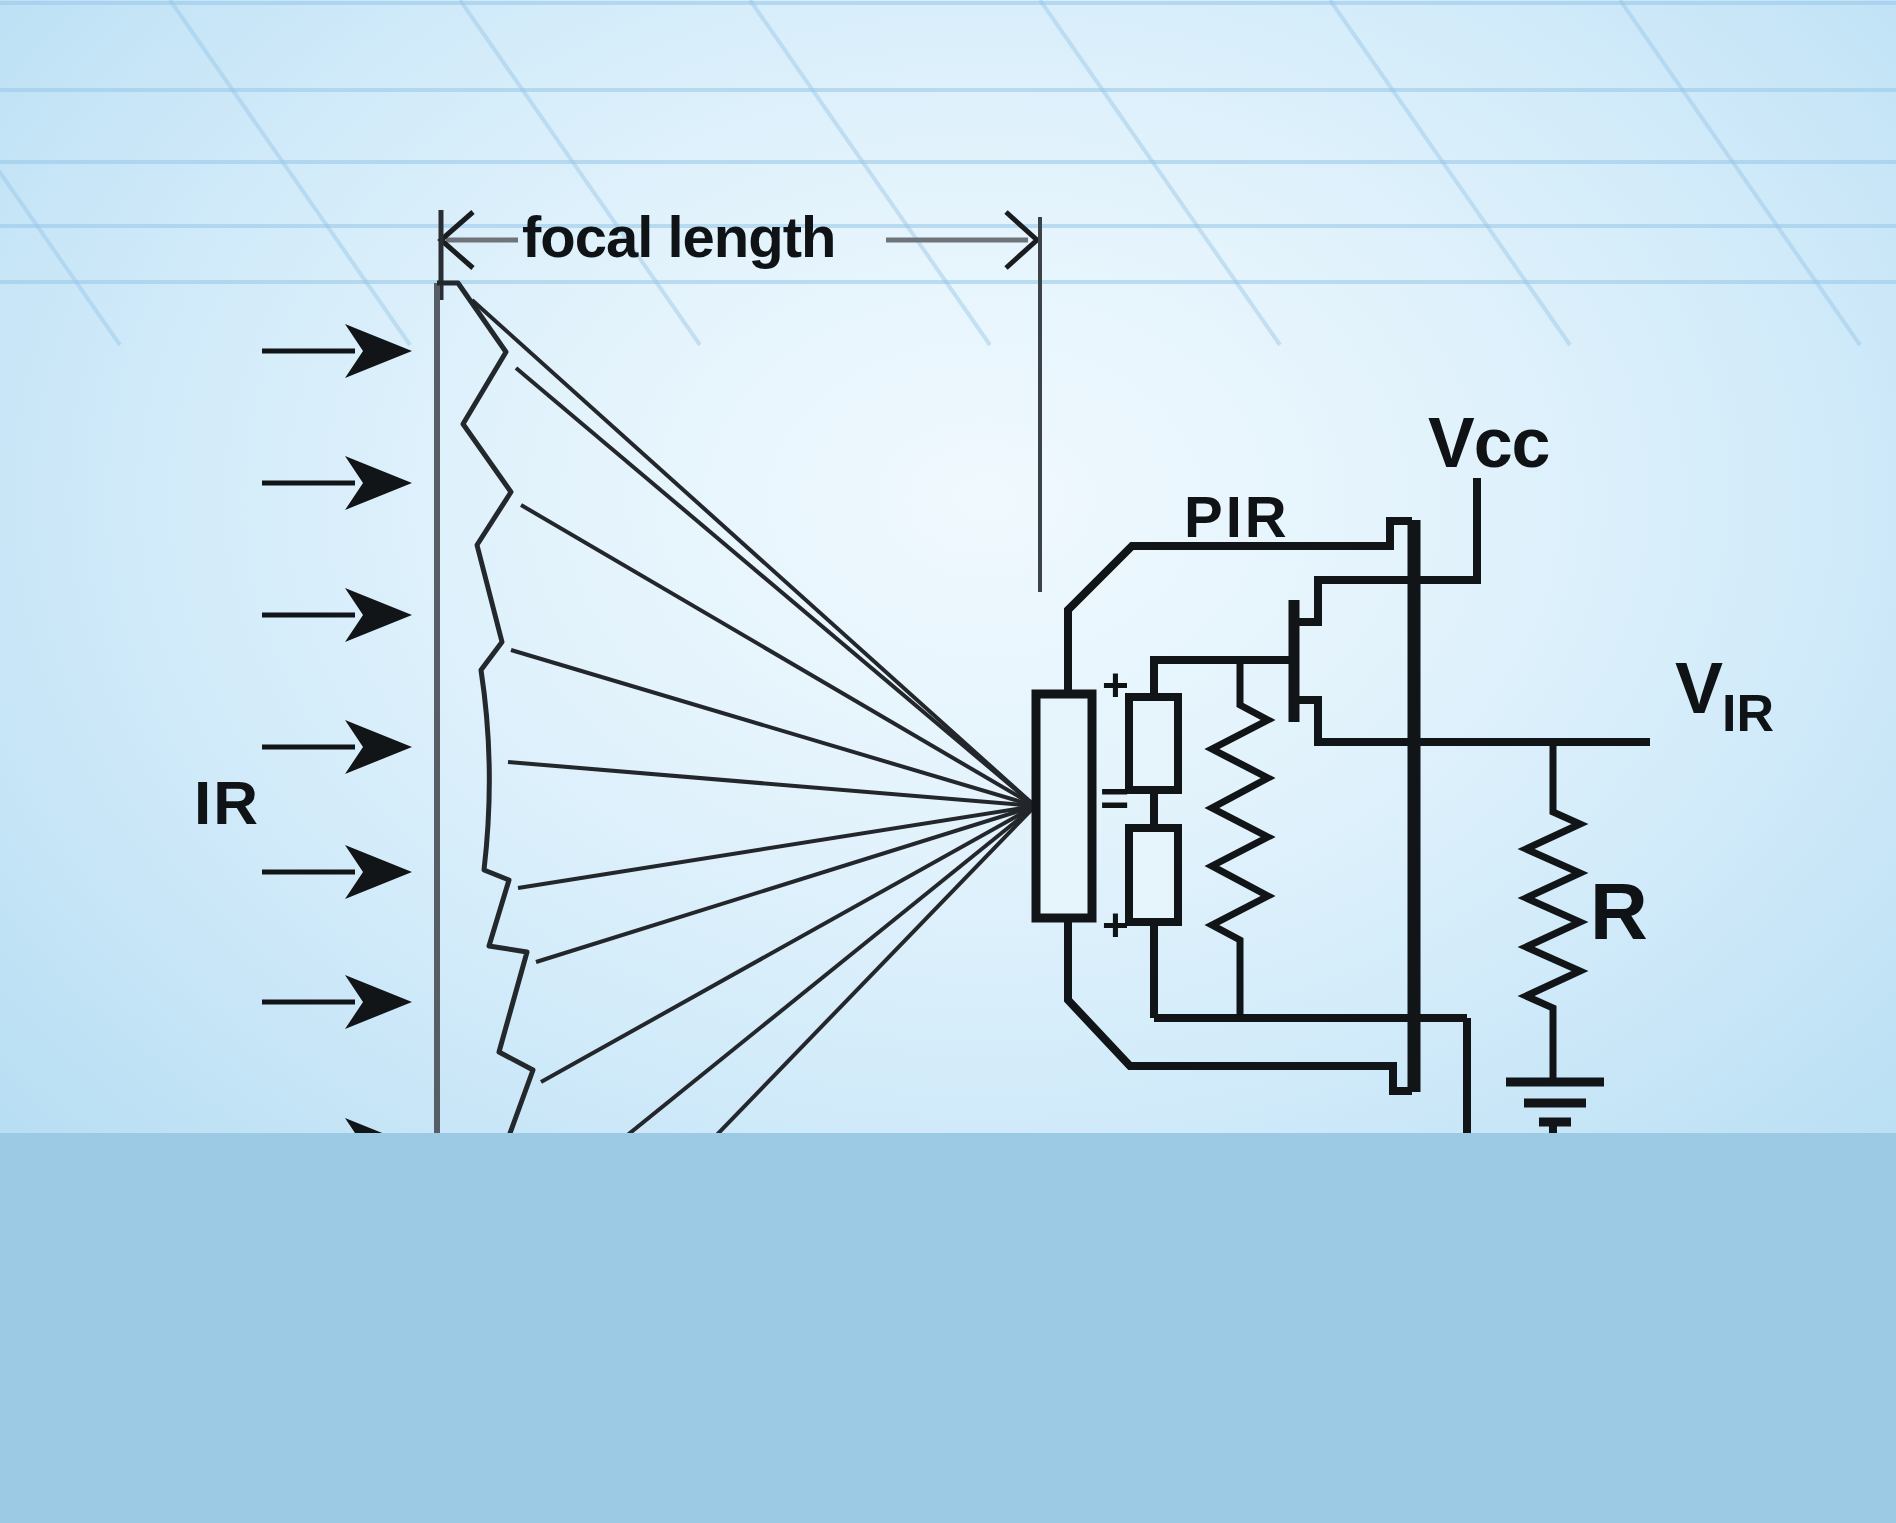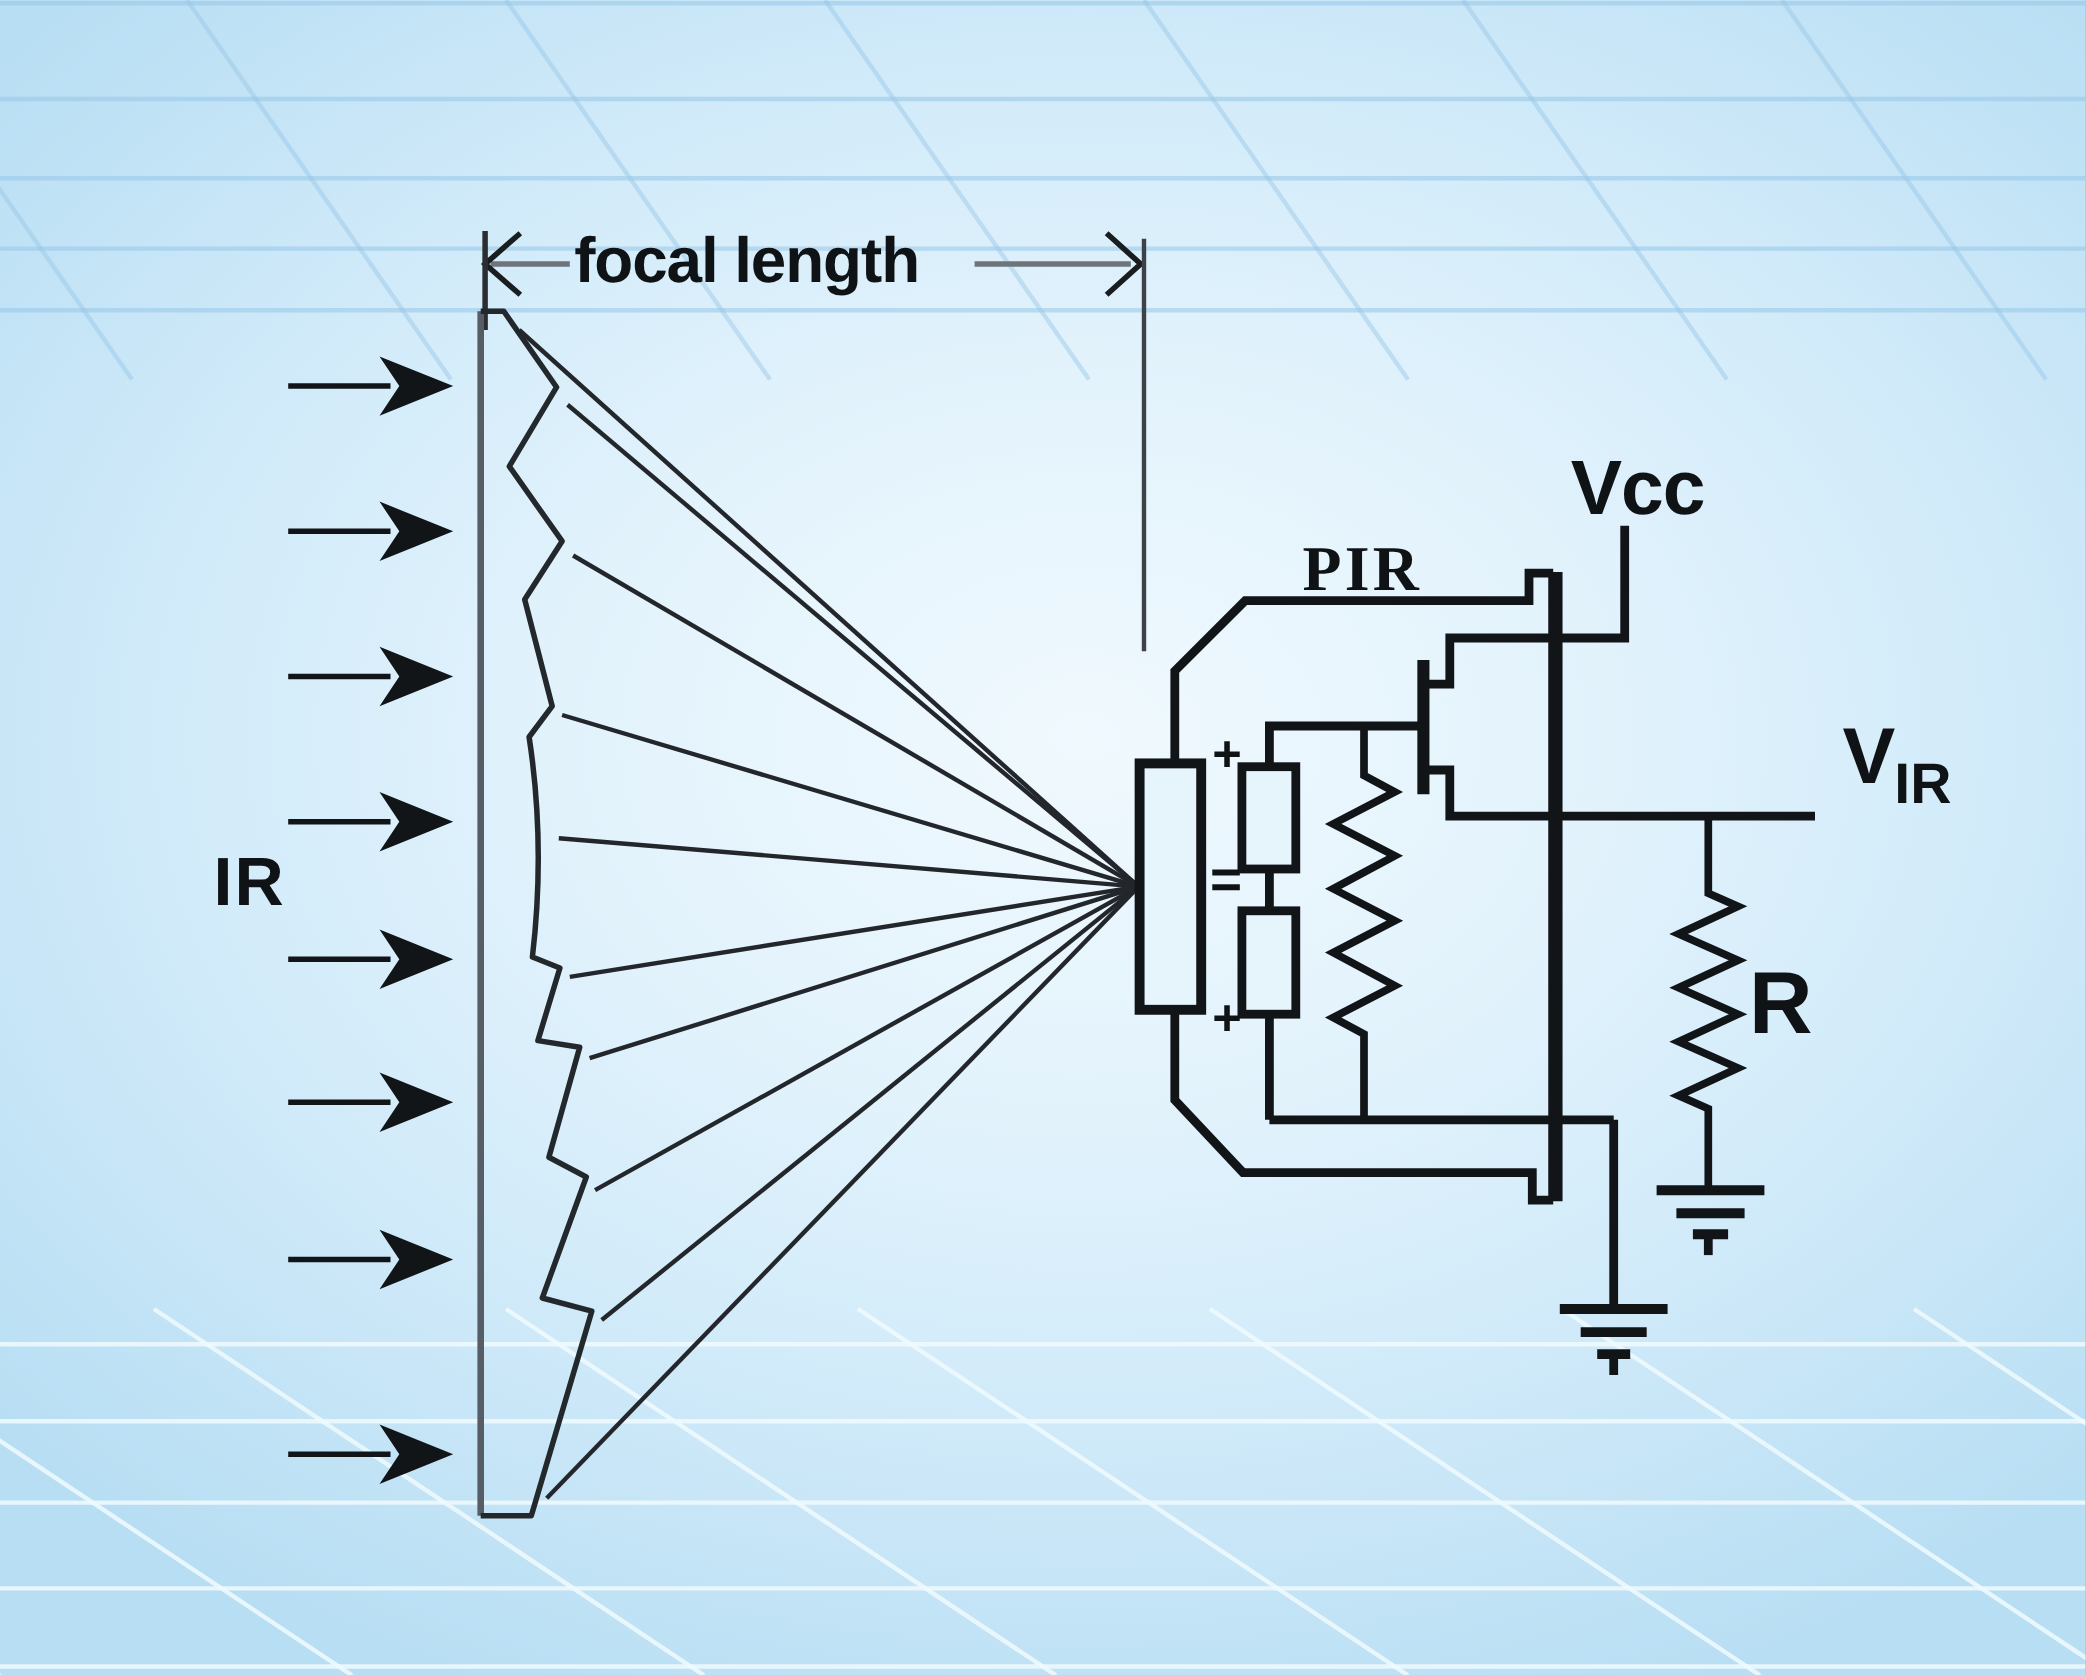--- a/index.html
+++ b/index.html
@@ -1,36 +1,36 @@
 <!DOCTYPE html>
 <html><head>
 <meta charset="utf-8">
 <style>
   html,body{margin:0;padding:0;background:#9cc9e4;}
   #stage{
     position:relative;
-    width:1896px;height:1523px;
+    width:1896px;height:1133px;
     overflow:hidden;
     font-family:"Liberation Sans","DejaVu Sans",sans-serif;
     background:radial-gradient(ellipse 1300px 950px at 52% 44%,
        #f0f9fe 0%, #e3f3fc 34%, #d4ecfa 60%, #c6e5f7 80%, #b8def3 100%);
     text-align:right;
   }
   svg{position:absolute;left:0;top:0;}
   .lbl{
     position:absolute;
     color:#101316;
     font-weight:700;
     line-height:1;
     white-space:nowrap;
     letter-spacing:-1px;
   }
   #lbl-focal{left:522px;top:208px;font-size:58px;}
   #lbl-ir{left:194px;top:772px;font-size:62px;letter-spacing:2px;}
-  #lbl-pir{left:1184px;top:488px;font-size:58px;letter-spacing:3px;font-family:Liberation Serif, serif;}
+  #lbl-pir{left:1184px;top:488px;font-size:58px;letter-spacing:3px;}
   #lbl-vcc{left:1428px;top:392px;font-size:70px;margin-top:16px;}
   #lbl-vir{left:1675px;top:652px;font-size:72px;}
   #lbl-vir .sub{font-size:52px;vertical-align:-18px;letter-spacing:0;}
   #lbl-r{left:1590px;top:872px;font-size:80px;}
   .pol{position:absolute;color:#101316;font-weight:700;line-height:1;}
   #pol-top{left:1102px;top:662px;font-size:46px;}
   #pol-mid{left:1100px;top:774px;font-size:50px;}
   #pol-bot{left:1102px;top:902px;font-size:46px;}
 </style>
 </head>

